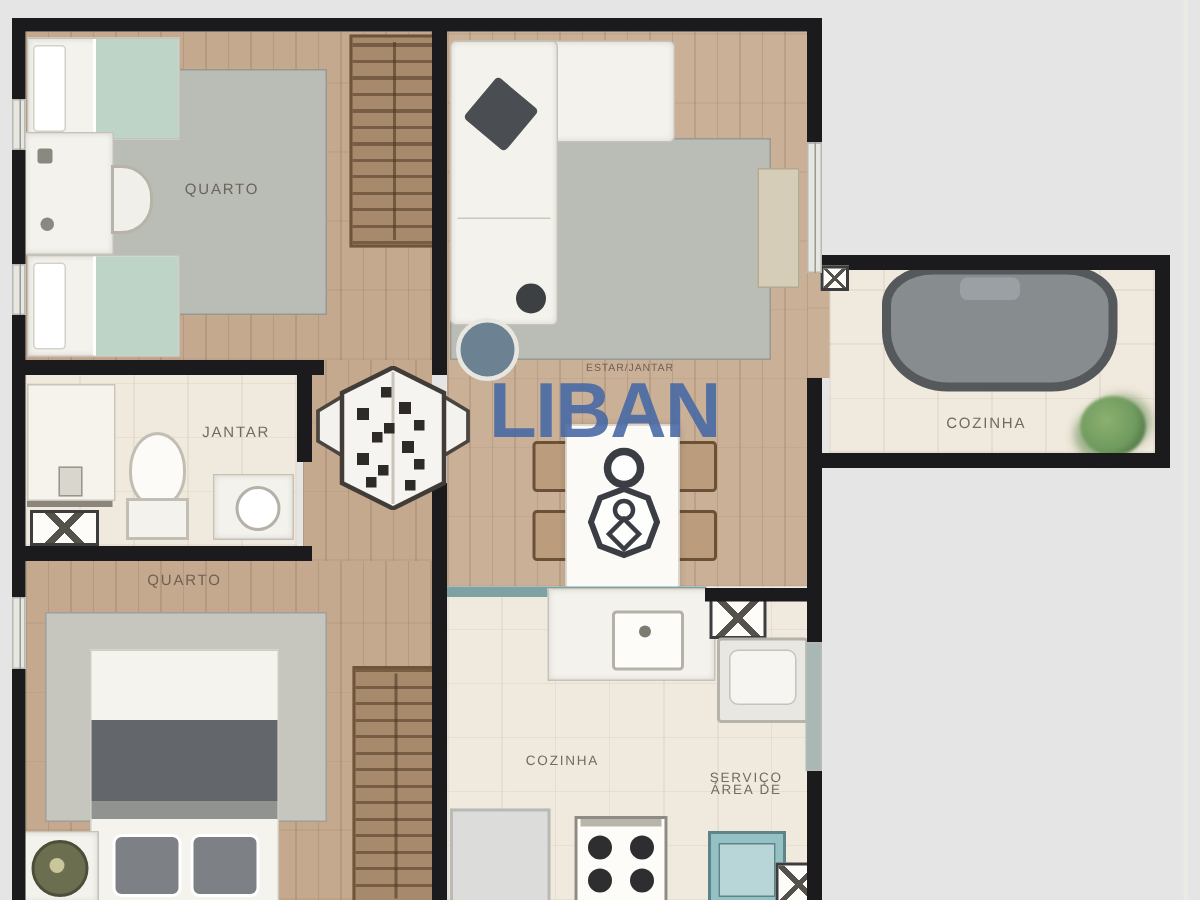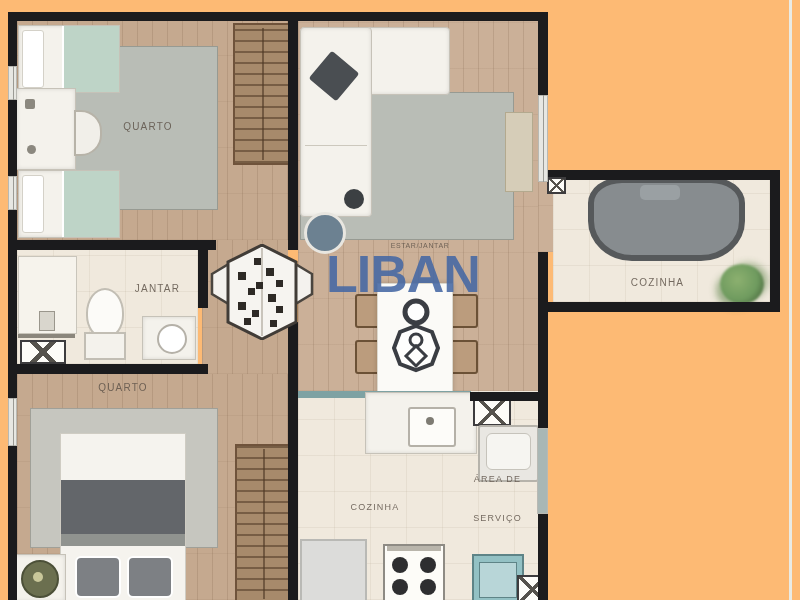--- a/index.html
+++ b/index.html
@@ -1,16 +1,16 @@
 <!DOCTYPE html>
 <html style="--c-wood: #c5a98f; --c-wood-light: #cbb098; --c-floor-cream: #f0e9dd; --c-wall: #1b1b1d; --c-rug-gray: #b9bdb6; --c-mint: #bed4c7; --c-blanket-gray: #63666a; --c-teal-appliance: #93c1c4; --c-counter-teal: #7ea2a3; --c-wardrobe: #a78a6b; --c-wardrobe-slat: #6f533b; --c-daybed-frame: #56595b; --c-daybed-cushion: #878c8f; --c-plant-green: #6f9b5f; --c-window-gray: #a9b7b5; --c-brand: #4568a4; --c-tagline: #636468; --c-label: #5f544a;"><head>
 <meta charset="utf-8">
 <style>
   html,body{margin:0;padding:0;background:#fff;}
-  .stage{position:relative;width:800px;height:600px;background:#fdba74;overflow:hidden;
+  .stage{position:relative;width:800px;height:600px;background:#e5e5e5;overflow:hidden;
          font-family:"Liberation Sans",sans-serif;}
   .abs{position:absolute;}
   
   .floor-wood{position:absolute;z-index:1;background-color:var(--c-wood);
     background-image:repeating-linear-gradient(90deg,rgba(101,72,48,.16) 0 1px,transparent 1px 15px),
                      repeating-linear-gradient(0deg,rgba(101,72,48,.07) 0 1px,transparent 1px 46px);}
   .floor-wood.light{background-color:var(--c-wood-light);}
   .floor-cream{position:absolute;z-index:1;background-color:var(--c-floor-cream);
     background-image:repeating-linear-gradient(90deg,rgba(160,145,120,.12) 0 1px,transparent 1px 36px),
                      repeating-linear-gradient(0deg,rgba(160,145,120,.12) 0 1px,transparent 1px 36px);}
@@ -164,21 +164,21 @@
   <div class="wall" style="left:545px;top:170px;width:235px;height:10px;"></div>
   <div class="wall" style="left:770px;top:170px;width:10px;height:142px;"></div>
   <div class="wall" style="left:545px;top:302px;width:235px;height:10px;"></div>
 
   <div class="lbl" style="left:100px;top:121px;width:96px;">QUARTO</div>
   <div class="lbl" style="left:120px;top:283px;width:75px;">JANTAR</div>
   <div class="lbl" style="left:75px;top:382px;width:96px;">QUARTO</div>
   <div class="lbl small" style="left:370px;top:242px;width:100px;">ESTAR/JANTAR</div>
   <div class="lbl small" style="left:205px;top:286px;width:40px;">CIRC.</div>
   <div class="lbl" style="left:330px;top:502px;width:90px;font-size:9px;">COZINHA</div>
-  <div class="lbl" style="left:455px;top:474px;width:85px;font-size:9px;">ÁREA DE</div>
+  <div class="lbl" style="left:455px;top:521px;width:85px;font-size:9px;">ÁREA DE</div>
   <div class="lbl" style="left:455px;top:513px;width:85px;font-size:9px;">SERVIÇO</div>
   <div class="lbl" style="left:610px;top:277px;width:95px;">COZINHA</div>
 
   <svg class="abs" style="left:210px;top:244px;z-index:7;" width="104" height="96" viewBox="0 0 104 96">
     <polygon points="2,30 22,18 22,62 2,50" fill="#f4f2ee" stroke="#4a453f" stroke-width="2.5"></polygon>
     <polygon points="102,30 82,18 82,62 102,50" fill="#f4f2ee" stroke="#4a453f" stroke-width="2.5"></polygon>
     <polygon points="52,1 86,18 86,78 52,95 18,78 18,18" fill="#f6f4f0" stroke="#413c37" stroke-width="3"></polygon>
     <line x1="52" y1="4" x2="52" y2="92" stroke="#c9c4bb" stroke-width="2"></line>
     <g fill="#2e2a26">
       <rect x="28" y="28" width="8" height="8"></rect>

